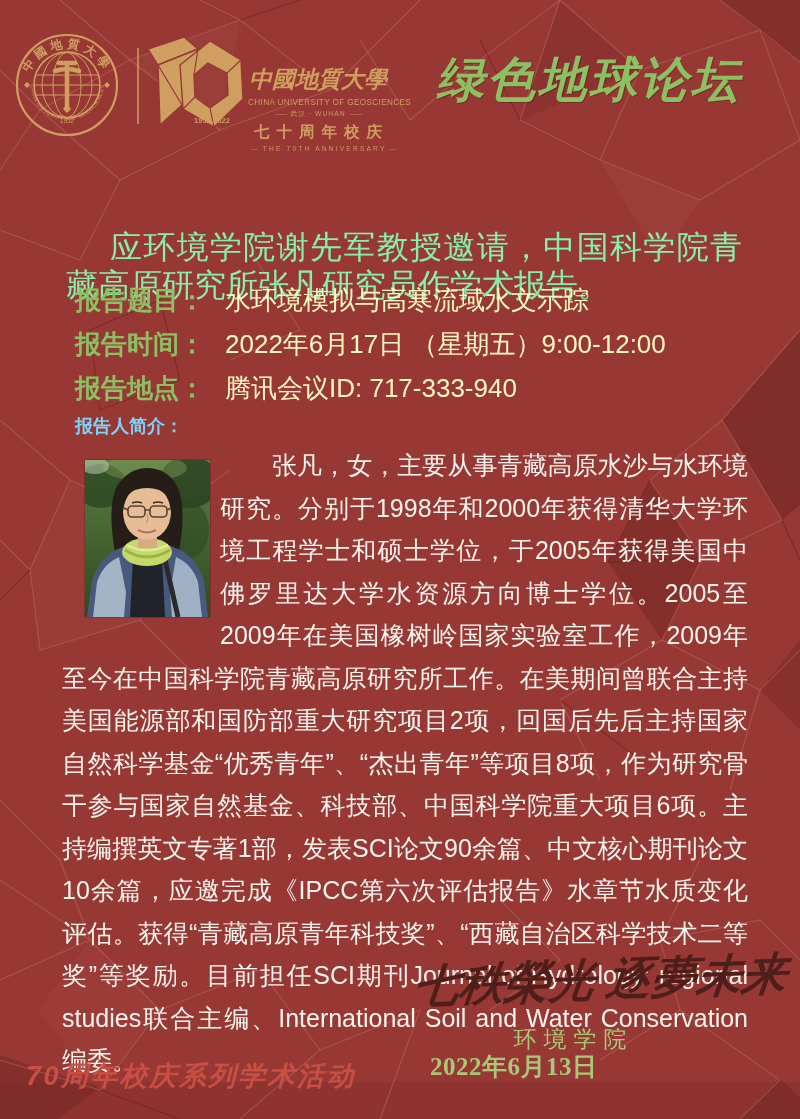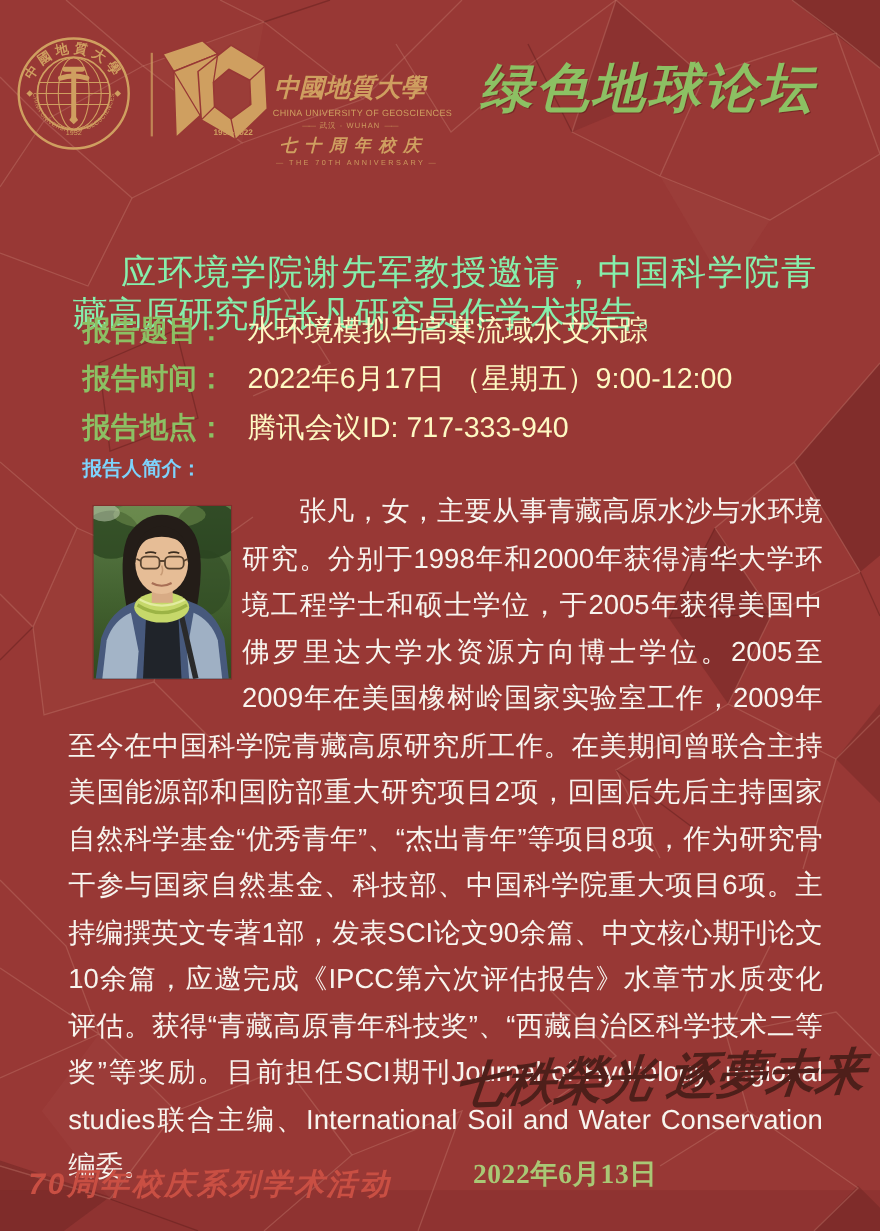--- a/index.html
+++ b/index.html
@@ -19,21 +19,21 @@
   .seal{left:15px;top:33px;width:104px;height:104px;}
   .hdr-divider{left:137px;top:48px;width:2px;height:76px;background:#cf9f60;opacity:.75;}
   .logo70{left:148px;top:37px;width:100px;height:100px;}
   .univ{left:248px;top:64px;width:140px;text-align:center;color:#cf9f60;}
   .univ-zh{font-family:"Liberation Serif", serif;font-weight:bold;font-style:italic;
     font-size:23px;letter-spacing:0px;white-space:nowrap;}
   .univ-en{font-size:8.2px;letter-spacing:.35px;white-space:nowrap;margin-top:3px;}
   .univ-city{font-size:6.8px;letter-spacing:1px;white-space:nowrap;margin-top:2px;opacity:.95;}
   .univ-city:before,.univ-city:after{content:"——";letter-spacing:-1px;margin:0 4px;opacity:.8;}
   .univ-anniv{font-size:15.5px;font-weight:bold;letter-spacing:7px;white-space:nowrap;
-    margin-top:3px;margin-right:-7px;font-style:italic;}
+    margin-top:3px;margin-right:-7px;}
   .univ-anniv-en{font-size:6.6px;letter-spacing:2.2px;white-space:nowrap;margin-top:2px;opacity:.95;}
   .univ-anniv-en:before,.univ-anniv-en:after{content:"—";margin:0 3px;opacity:.8;}
 
   .forum{left:403px;top:48px;width:372px;text-align:center;}
   .forum-title{
     font-family:"Liberation Serif", serif;
     font-size:48px;font-weight:bold;letter-spacing:3px;
     color:#8cc063;white-space:nowrap;
     text-shadow:1px 1px 0 rgba(60,20,15,.35);
     font-style:italic;
@@ -265,16 +265,17 @@
         <path d="M60,50 H65 M43,50 L39,48 M82,50 L86,48"></path>
       </g>
       <path d="M47,43 Q52,41 57,43 M68,43 Q73,41 78,43" stroke="#3a2c1e" stroke-width="1.5" fill="none"></path>
       <path d="M62,54 Q64,60 61,63" stroke="#c79a74" stroke-width="1.4" fill="none"></path>
       <path d="M53,70 Q62,75 71,70" stroke="#a86f55" stroke-width="2" fill="none"></path>
     </svg>
     <p>张凡，女，主要从事青藏高原水沙与水环境研究。分别于1998年和2000年获得清华大学环境工程学士和硕士学位，于2005年获得美国中佛罗里达大学水资源方向博士学位。2005至2009年在美国橡树岭国家实验室工作，2009年至今在中国科学院青藏高原研究所工作。在美期间曾联合主持美国能源部和国防部重大研究项目2项，回国后先后主持国家自然科学基金“优秀青年”、“杰出青年”等项目8项，作为研究骨干参与国家自然基金、科技部、中国科学院重大项目6项。主持编撰英文专著1部，发表SCI论文90余篇、中文核心期刊论文10余篇，应邀完成《IPCC第六次评估报告》水章节水质变化评估。获得“青藏高原青年科技奖”、“西藏自治区科学技术二等奖”等奖励。目前担任SCI期刊Journal of Hydrology: regional studies联合主编、International Soil and Water Conservation编委。</p>
   </div>
 
   <div class="layer calligraphy">七秩榮光 逐夢未来</div>
+  <div class="layer dept">环境学院</div>
   <div class="layer fdate">2022年6月13日</div>
   <div class="layer series">70周年校庆系列学术活动</div>
 
 </div>
 
 </body></html>

